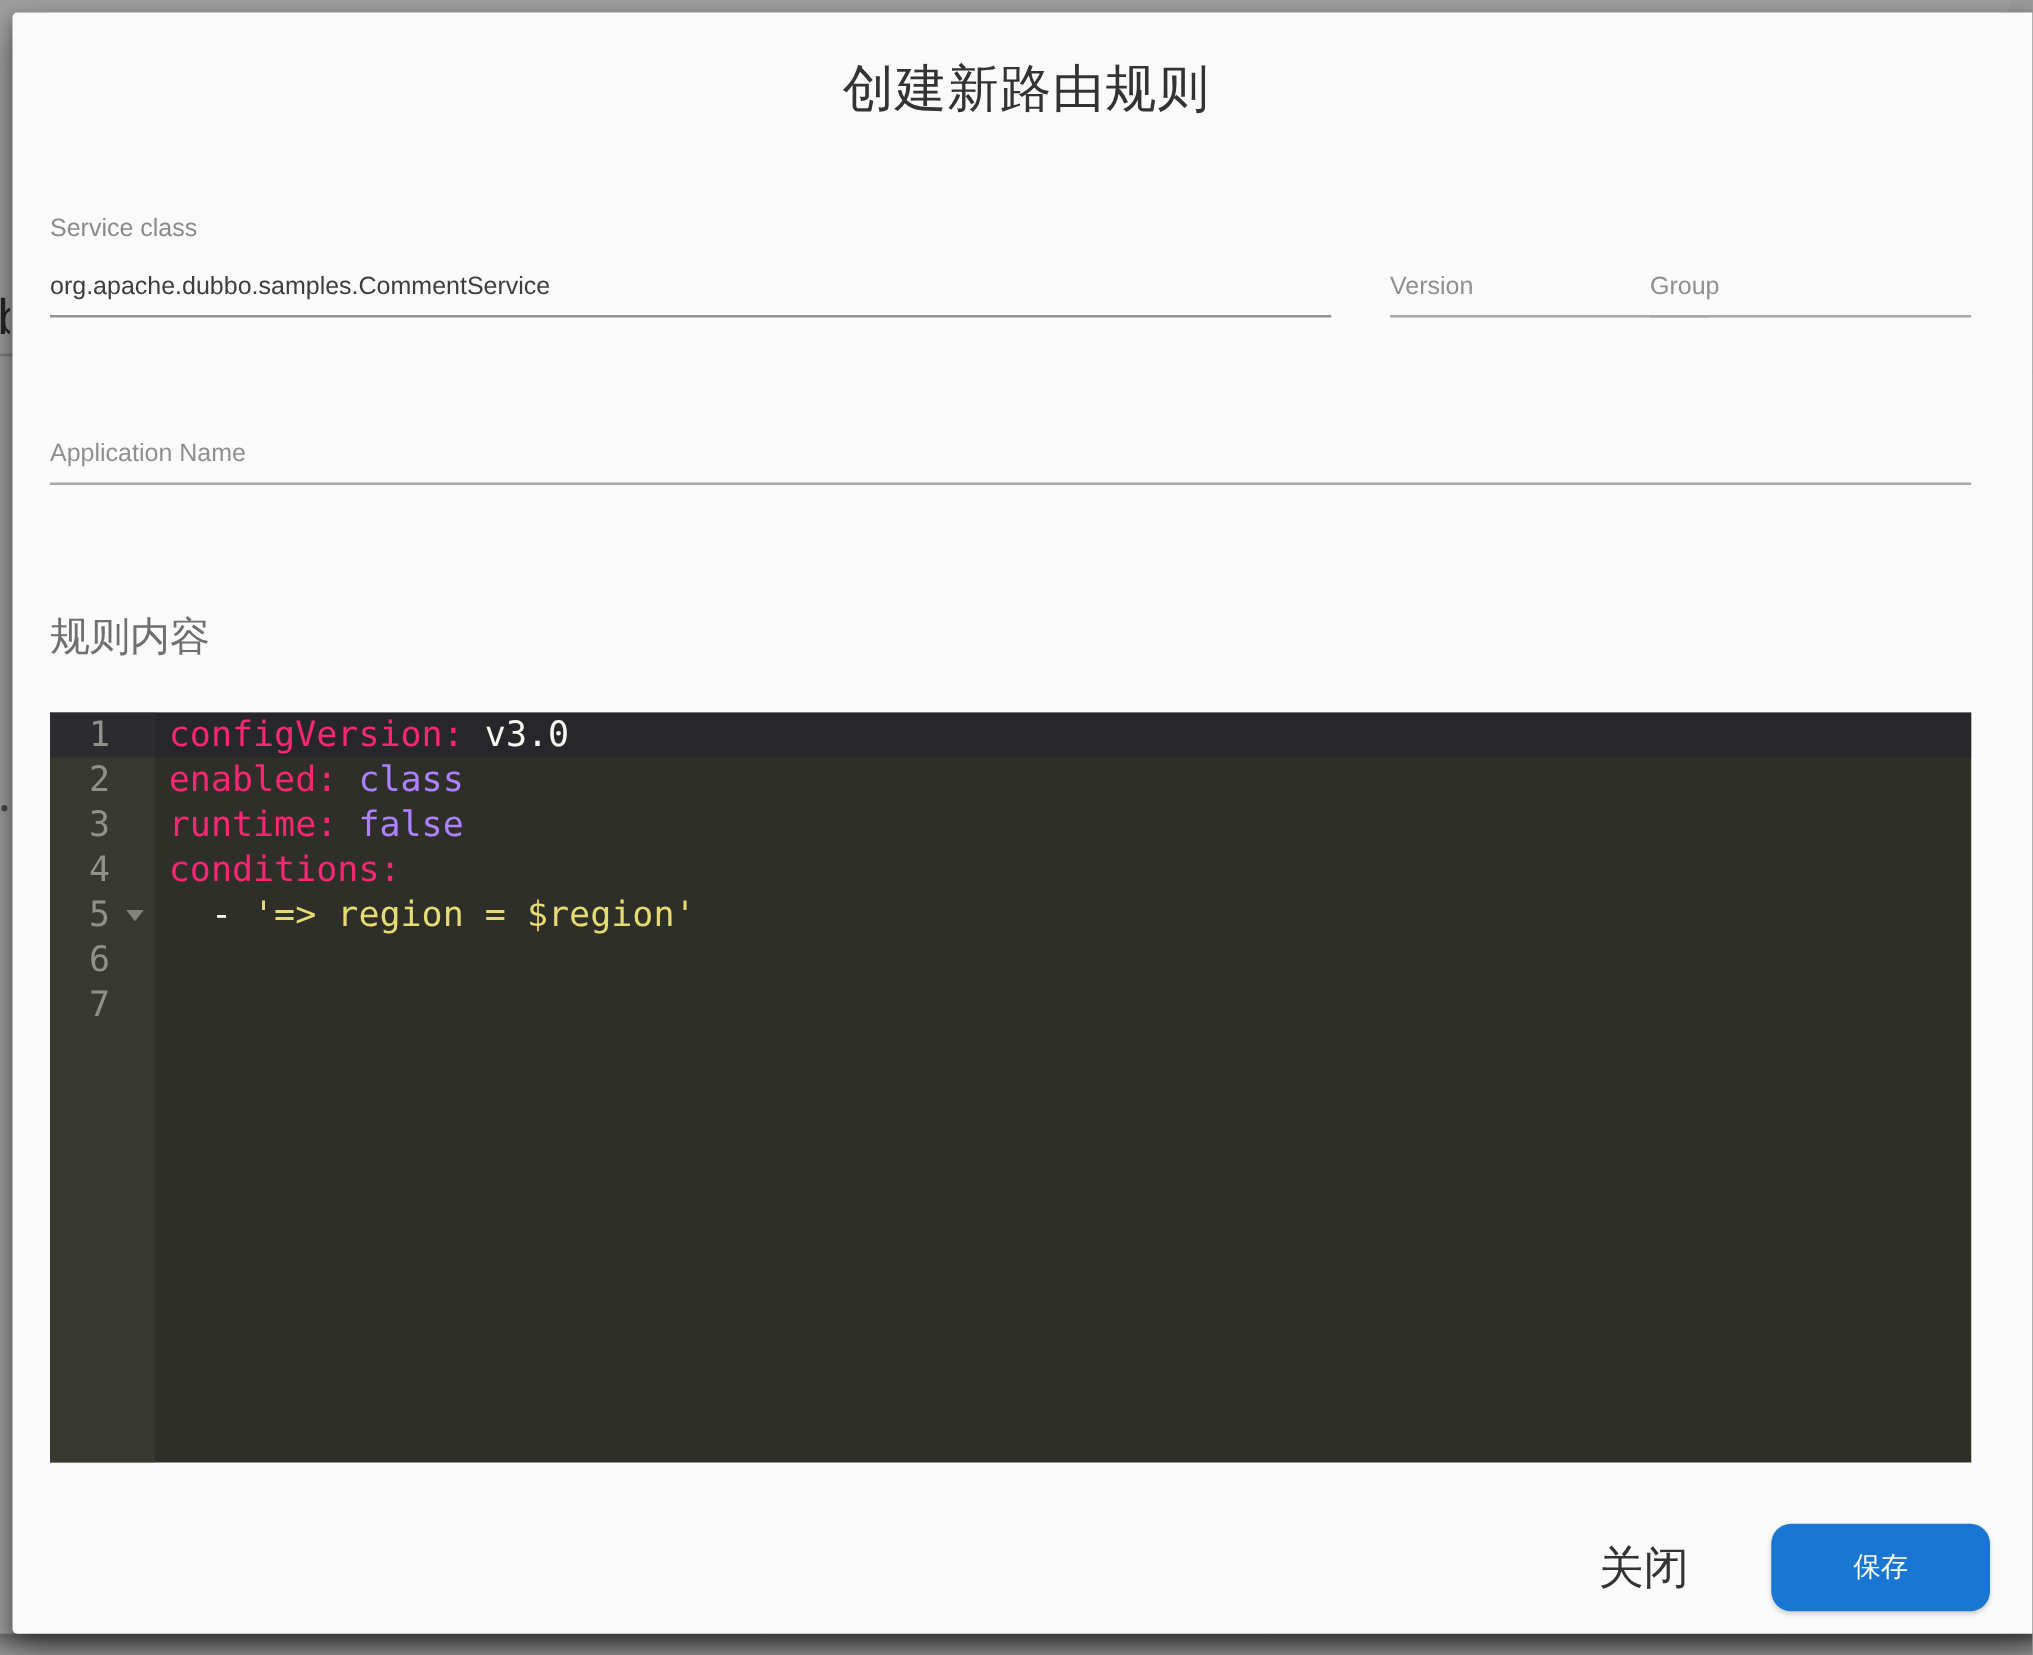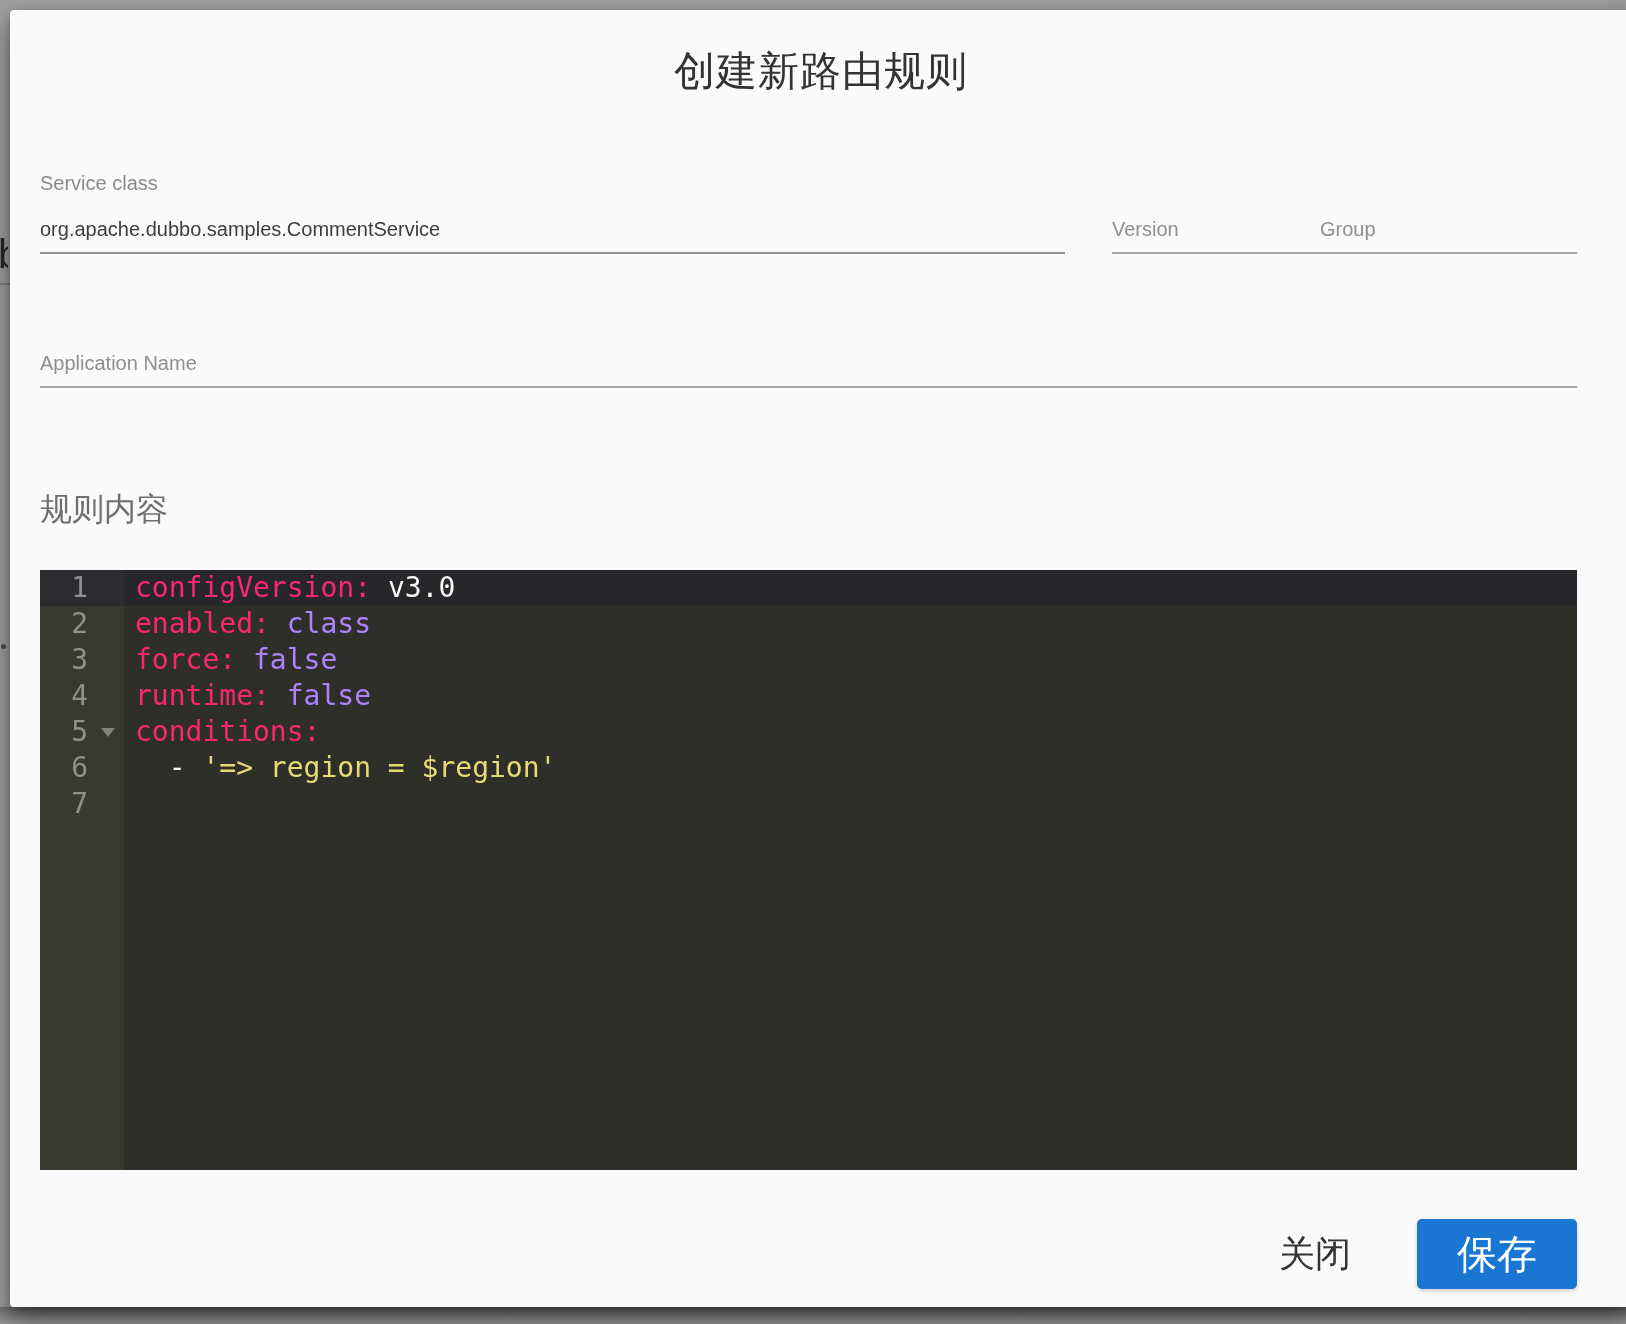--- a/index.html
+++ b/index.html
@@ -74,23 +74,23 @@
   .tok-bool{color:var(--c-tok_bool,#ae81ff);}
   .tok-plain{color:var(--c-tok_plain,#f8f8f2);}
   .tok-string{color:var(--c-tok_string,#e6db74);}
 
   .btn-close{
     position:absolute;left:1240px;top:1209px;width:130px;height:70px;
     background:transparent;border:none;cursor:pointer;
     font-family:"Liberation Sans",sans-serif;font-size:36px;color:#333;
   }
   .btn-save{
-    position:absolute;left:1407px;top:1209px;width:160px;height:70px;
-    background:var(--c-accent,#1976d2);border:none;border-radius:5px;cursor:pointer;
-    font-family:"Liberation Sans",sans-serif;font-size:40px;color:#fff;
+    position:absolute;left:1407px;top:1209px;width:175px;height:70px;
+    background:var(--c-accent,#1976d2);border:none;border-radius:16px;cursor:pointer;
+    font-family:"Liberation Sans",sans-serif;font-size:22px;color:#fff;
     box-shadow:0 2px 4px rgba(0,0,0,.18);
   }
 </style>
 </head>
 <body>
 
 <div class="stage">
 
   <div class="backdrop-shade"></div>
   <div class="backdrop-shade-bottom"></div>
@@ -120,21 +120,20 @@
           <div class="gutter-cell">2</div>
           <div class="gutter-cell">3</div>
           <div class="gutter-cell">4</div>
           <div class="gutter-cell">5<span class="fold-arrow"></span></div>
           <div class="gutter-cell">6</div>
           <div class="gutter-cell">7</div>
         </div>
       <div class="editor-code">
           <div class="code-line active"><span class="tok-key">configVersion:</span><span class="tok-plain"> </span><span class="tok-plain">v3.0</span></div>
           <div class="code-line"><span class="tok-key">enabled:</span><span class="tok-plain"> </span><span class="tok-bool">class</span></div>
-          <div class="code-line"><span class="tok-key">force:</span><span class="tok-plain"> </span><span class="tok-bool">false</span></div>
           <div class="code-line"><span class="tok-key">runtime:</span><span class="tok-plain"> </span><span class="tok-bool">false</span></div>
           <div class="code-line"><span class="tok-key">conditions:</span></div>
           <div class="code-line"><span class="tok-plain">  - </span><span class="tok-string">'=&gt; region = $region'</span></div>
           <div class="code-line"></div>
         </div>
     </div>
 
     <button class="btn-close">关闭</button>
     <button class="btn-save">保存</button>
   </div>

